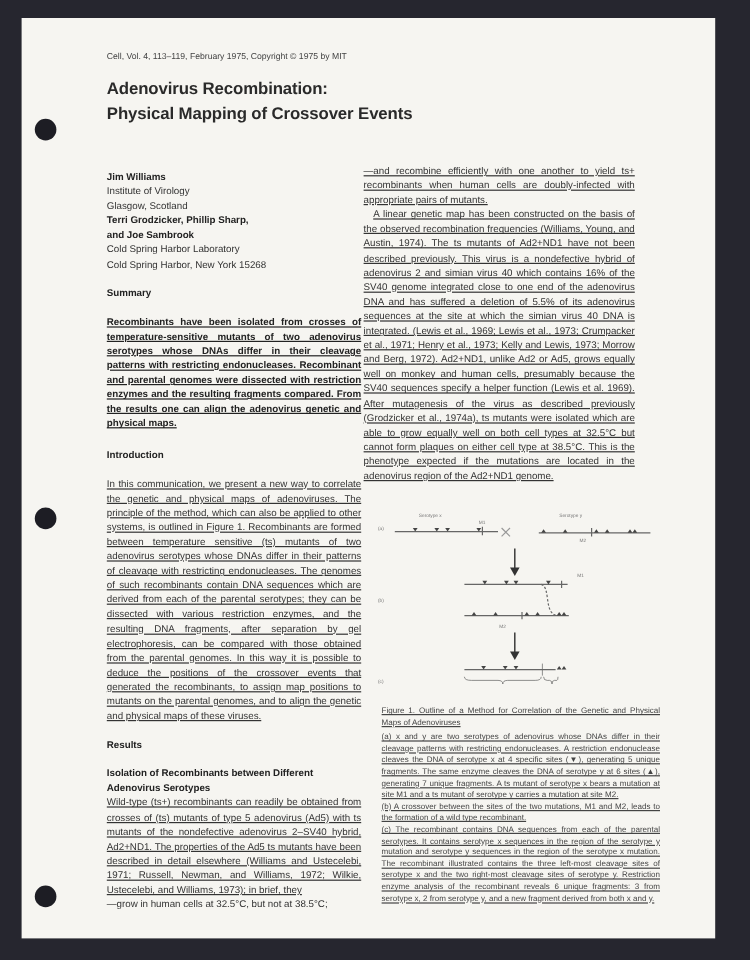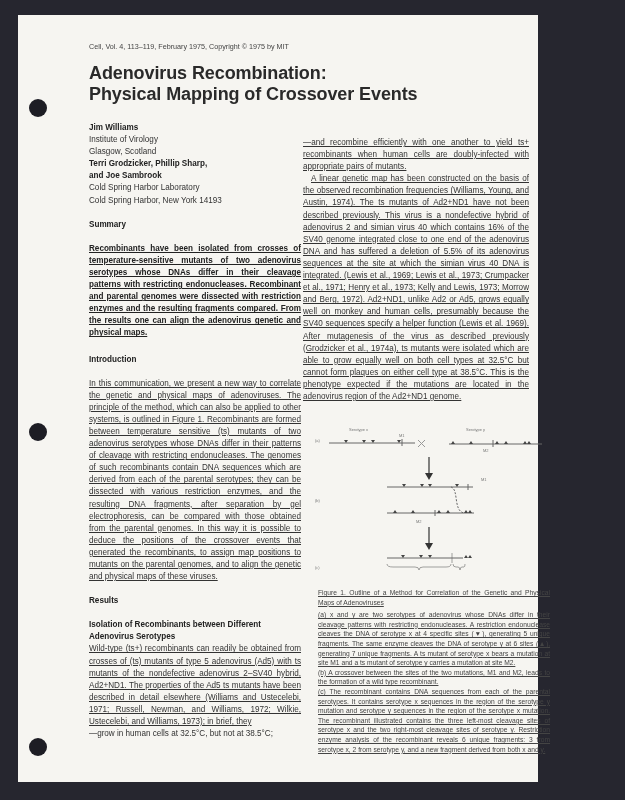--- a/index.html
+++ b/index.html
@@ -1,22 +1,22 @@
 <!DOCTYPE html>
 <html><head>
 <meta charset="utf-8">
 <style>
   html,body{margin:0;padding:0;}
   body{width:625px;height:800px;background:#26262f;position:relative;overflow:hidden;font-family:"Liberation Sans",sans-serif;}
-  .page{position:absolute;left:18px;top:15px;width:520px;height:767px;background:#f6f5f1;}
+  .page{position:absolute;left:18px;top:15px;width:578px;height:767px;background:#f6f5f1;}
   .hole{position:absolute;width:18px;height:18px;border-radius:50%;background:#1d1d24;}
   .journal{position:absolute;left:71px;top:27px;font-size:7.2px;color:#444;white-space:nowrap;}
-  .title{position:absolute;left:71px;top:48px;font-size:18px;font-weight:bold;color:#2a2a2a;line-height:21px;letter-spacing:-0.1px;}
+  .title{position:absolute;left:71px;top:48px;font-size:14px;font-weight:bold;color:#2a2a2a;line-height:21px;letter-spacing:-0.1px;}
   .col{position:absolute;color:#333;font-size:8.15px;line-height:12.1px;}
-  .left{left:71px;top:107px;width:212px;}
+  .left{left:71px;top:127px;width:212px;}
   .right{left:285px;top:122px;width:226px;}
   .bold{font-weight:bold;color:#222;}
   .head{font-weight:bold;color:#222;margin:0;}
   p{margin:0;text-align:justify;text-decoration:underline;}
   .gap{height:12px;}
   .gap2{height:14px;}
   .fig{position:absolute;left:285px;top:410px;width:250px;height:150px;}
   .caption{position:absolute;left:300px;top:573px;width:232px;font-size:6.7px;line-height:9.6px;color:#444;}
   .caption p{text-align:justify;}
   .caption .ctitle{margin-bottom:3px;}
@@ -31,21 +31,21 @@
     <div>Physical Mapping of Crossover Events</div>
   </div>
 
   <div class="col left">
     <div class="bold">Jim Williams</div>
     <div>Institute of Virology</div>
     <div>Glasgow, Scotland</div>
     <div class="bold">Terri Grodzicker, Phillip Sharp,</div>
     <div class="bold">and Joe Sambrook</div>
     <div>Cold Spring Harbor Laboratory</div>
-    <div>Cold Spring Harbor, New York 14193</div>
+    <div>Cold Spring Harbor, New York 15268</div>
     <div class="gap"></div>
     <div class="head">Summary</div>
     <div class="gap"></div>
     <p class="bold">Recombinants have been isolated from crosses of temperature-sensitive mutants of two adenovirus serotypes whose DNAs differ in their cleavage patterns with restricting endonucleases. Recombinant and parental genomes were dissected with restriction enzymes and the resulting fragments compared. From the results one can align the adenovirus genetic and physical maps.</p>
     <div class="gap2"></div>
     <div class="head">Introduction</div>
     <div class="gap"></div>
     <p>In this communication, we present a new way to correlate the genetic and physical maps of adenoviruses. The principle of the method, which can also be applied to other systems, is outlined in Figure 1. Recombinants are formed between temperature sensitive (ts) mutants of two adenovirus serotypes whose DNAs differ in their patterns of cleavage with restricting endonucleases. The genomes of such recombinants contain DNA sequences which are derived from each of the parental serotypes; they can be dissected with various restriction enzymes, and the resulting DNA fragments, after separation by gel electrophoresis, can be compared with those obtained from the parental genomes. In this way it is possible to deduce the positions of the crossover events that generated the recombinants, to assign map positions to mutants on the parental genomes, and to align the genetic and physical maps of these viruses.</p>
     <div class="gap"></div>
     <div class="head">Results</div>

